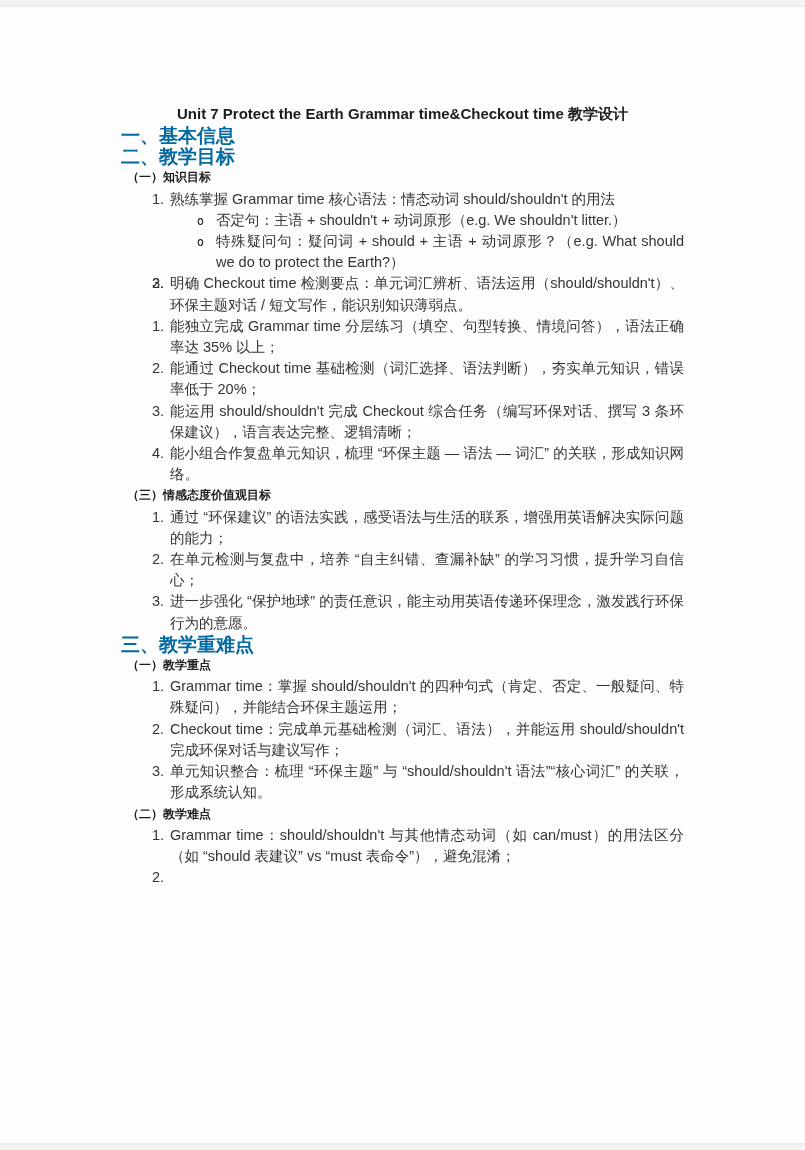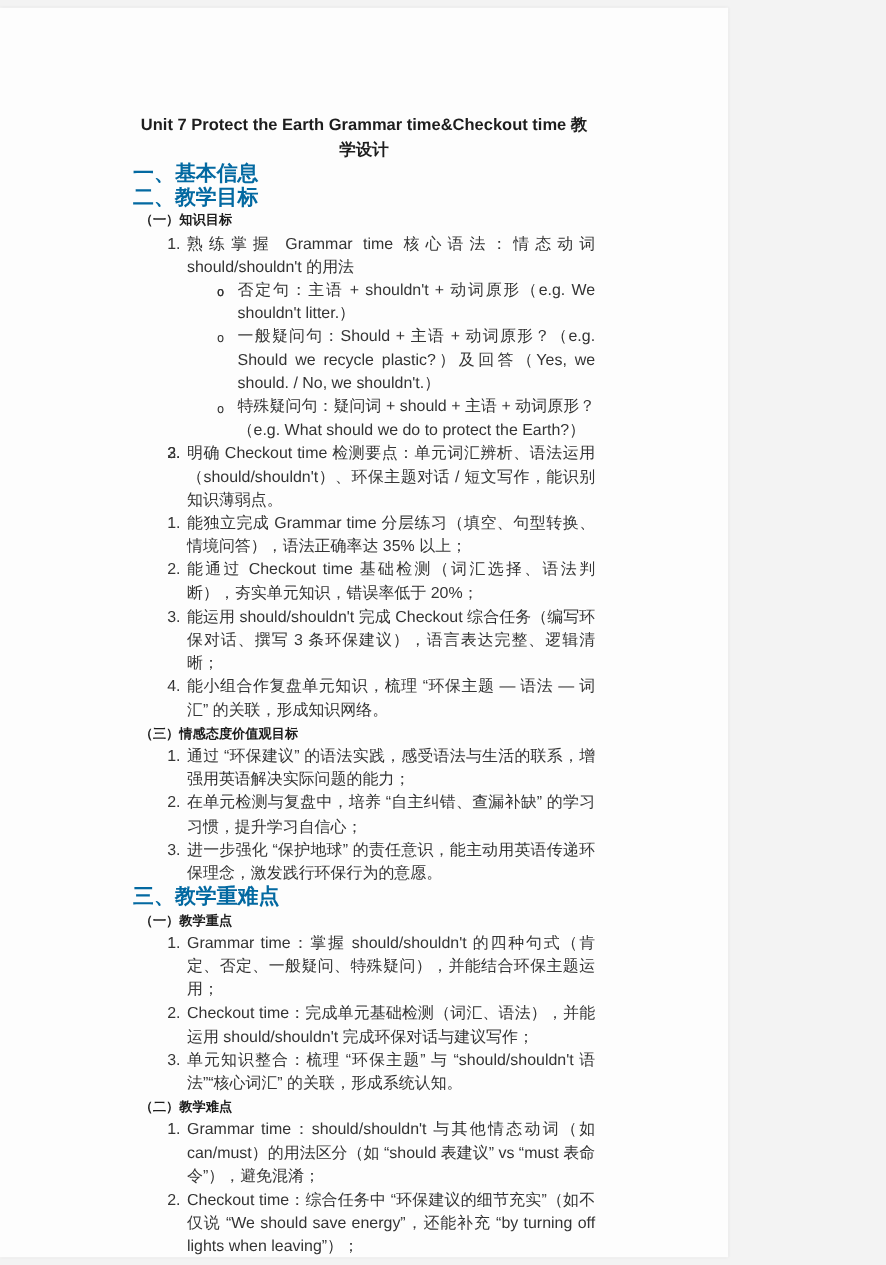--- a/index.html
+++ b/index.html
@@ -7,21 +7,21 @@
     padding: 0;
     width: 805px;
     height: 1150px;
     background: #f3f3f3;
     font-family: "Liberation Sans", "DejaVu Sans", sans-serif;
   }
   .page {
     position: absolute;
     top: 7px;
     left: 0;
-    width: 662px;
+    width: 805px;
     height: 1136px;
     background: #fdfdfd;
     box-shadow: 0 0 3px rgba(0,0,0,0.10);
     overflow: hidden;
   }
   .content {
     margin: 0 121px;
   }
   .doc-title {
     padding-top: 95px;
@@ -90,21 +90,21 @@
       <span class="num">1.</span><span>熟练掌握 Grammar time 核心语法：情态动词 should/shouldn't 的用法</span>
     </div>
 
     <div class="sub">
       <span class="marker">o</span>
     </div>
     <div class="sub">
       <span class="marker">o</span><span>否定句：主语 + shouldn't + 动词原形（e.g. We shouldn't litter.）</span>
     </div>
     <div class="sub">
-      <span class="marker">o</span><span>一般疑问句：Should + 主语 + 动词原形？（e.g. Should we recycle plastic?）及回答（Yes, we should. / No, we shouldn't.）</span>
+      <span class="marker">o</span>
     </div>
     <div class="sub">
       <span class="marker">o</span><span>特殊疑问句：疑问词 + should + 主语 + 动词原形？（e.g. What should we do to protect the Earth?）</span>
     </div>
 
     <div class="item">
       <span class="num">2.</span>
     </div>
     <div class="item">
       <span class="num">3.</span><span>明确 Checkout time 检测要点：单元词汇辨析、语法运用（should/shouldn't）、环保主题对话 / 短文写作，能识别知识薄弱点。</span>
@@ -148,17 +148,17 @@
     <div class="item">
       <span class="num">3.</span><span>单元知识整合：梳理 “环保主题” 与 “should/shouldn't 语法”“核心词汇” 的关联，形成系统认知。</span>
     </div>
 
     <div class="h2">（二）教学难点</div>
 
     <div class="item">
       <span class="num">1.</span><span>Grammar time：should/shouldn't 与其他情态动词（如 can/must）的用法区分（如 “should 表建议” vs “must 表命令”），避免混淆；</span>
     </div>
     <div class="item">
-      <span class="num">2.</span><span>Checkout time：综合任务中 “环保建议的细节充实”（如不仅说 “We should save energy”，还能补充 “by turning off lights when leaving”）；</span>
+      <span class="num">2.</span>
     </div>
 
   </div>
 </div>
 
 </body></html>

